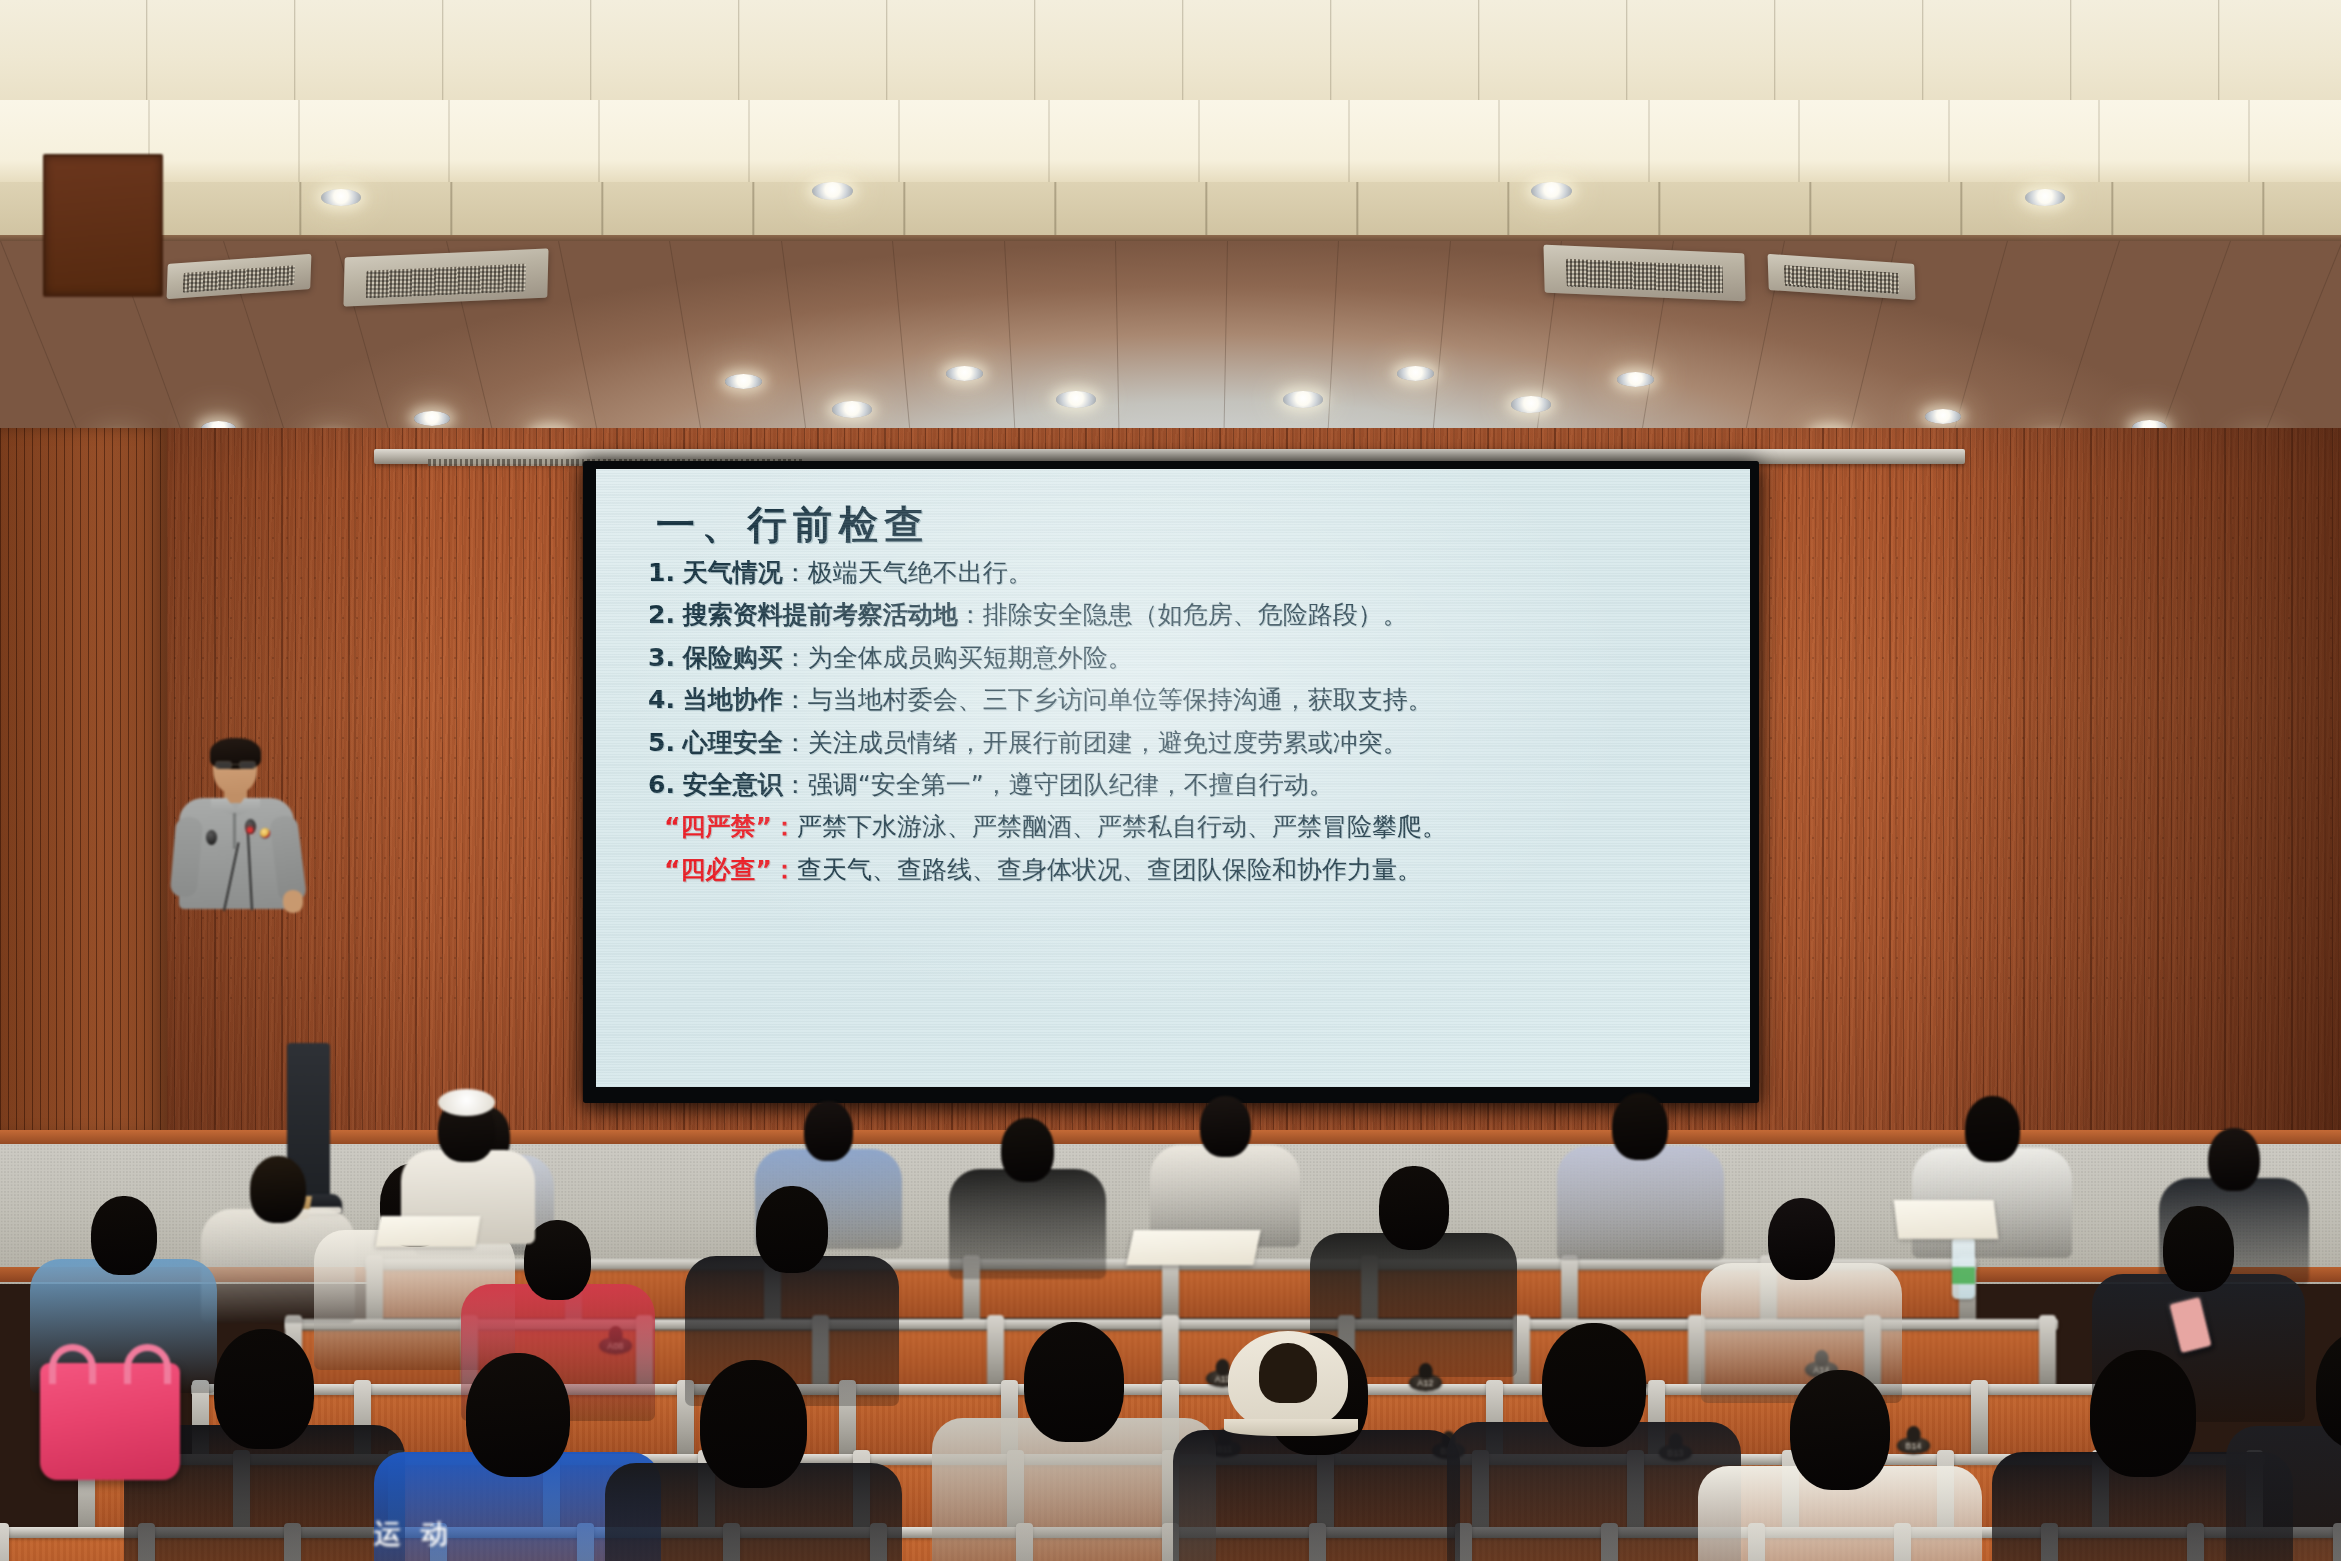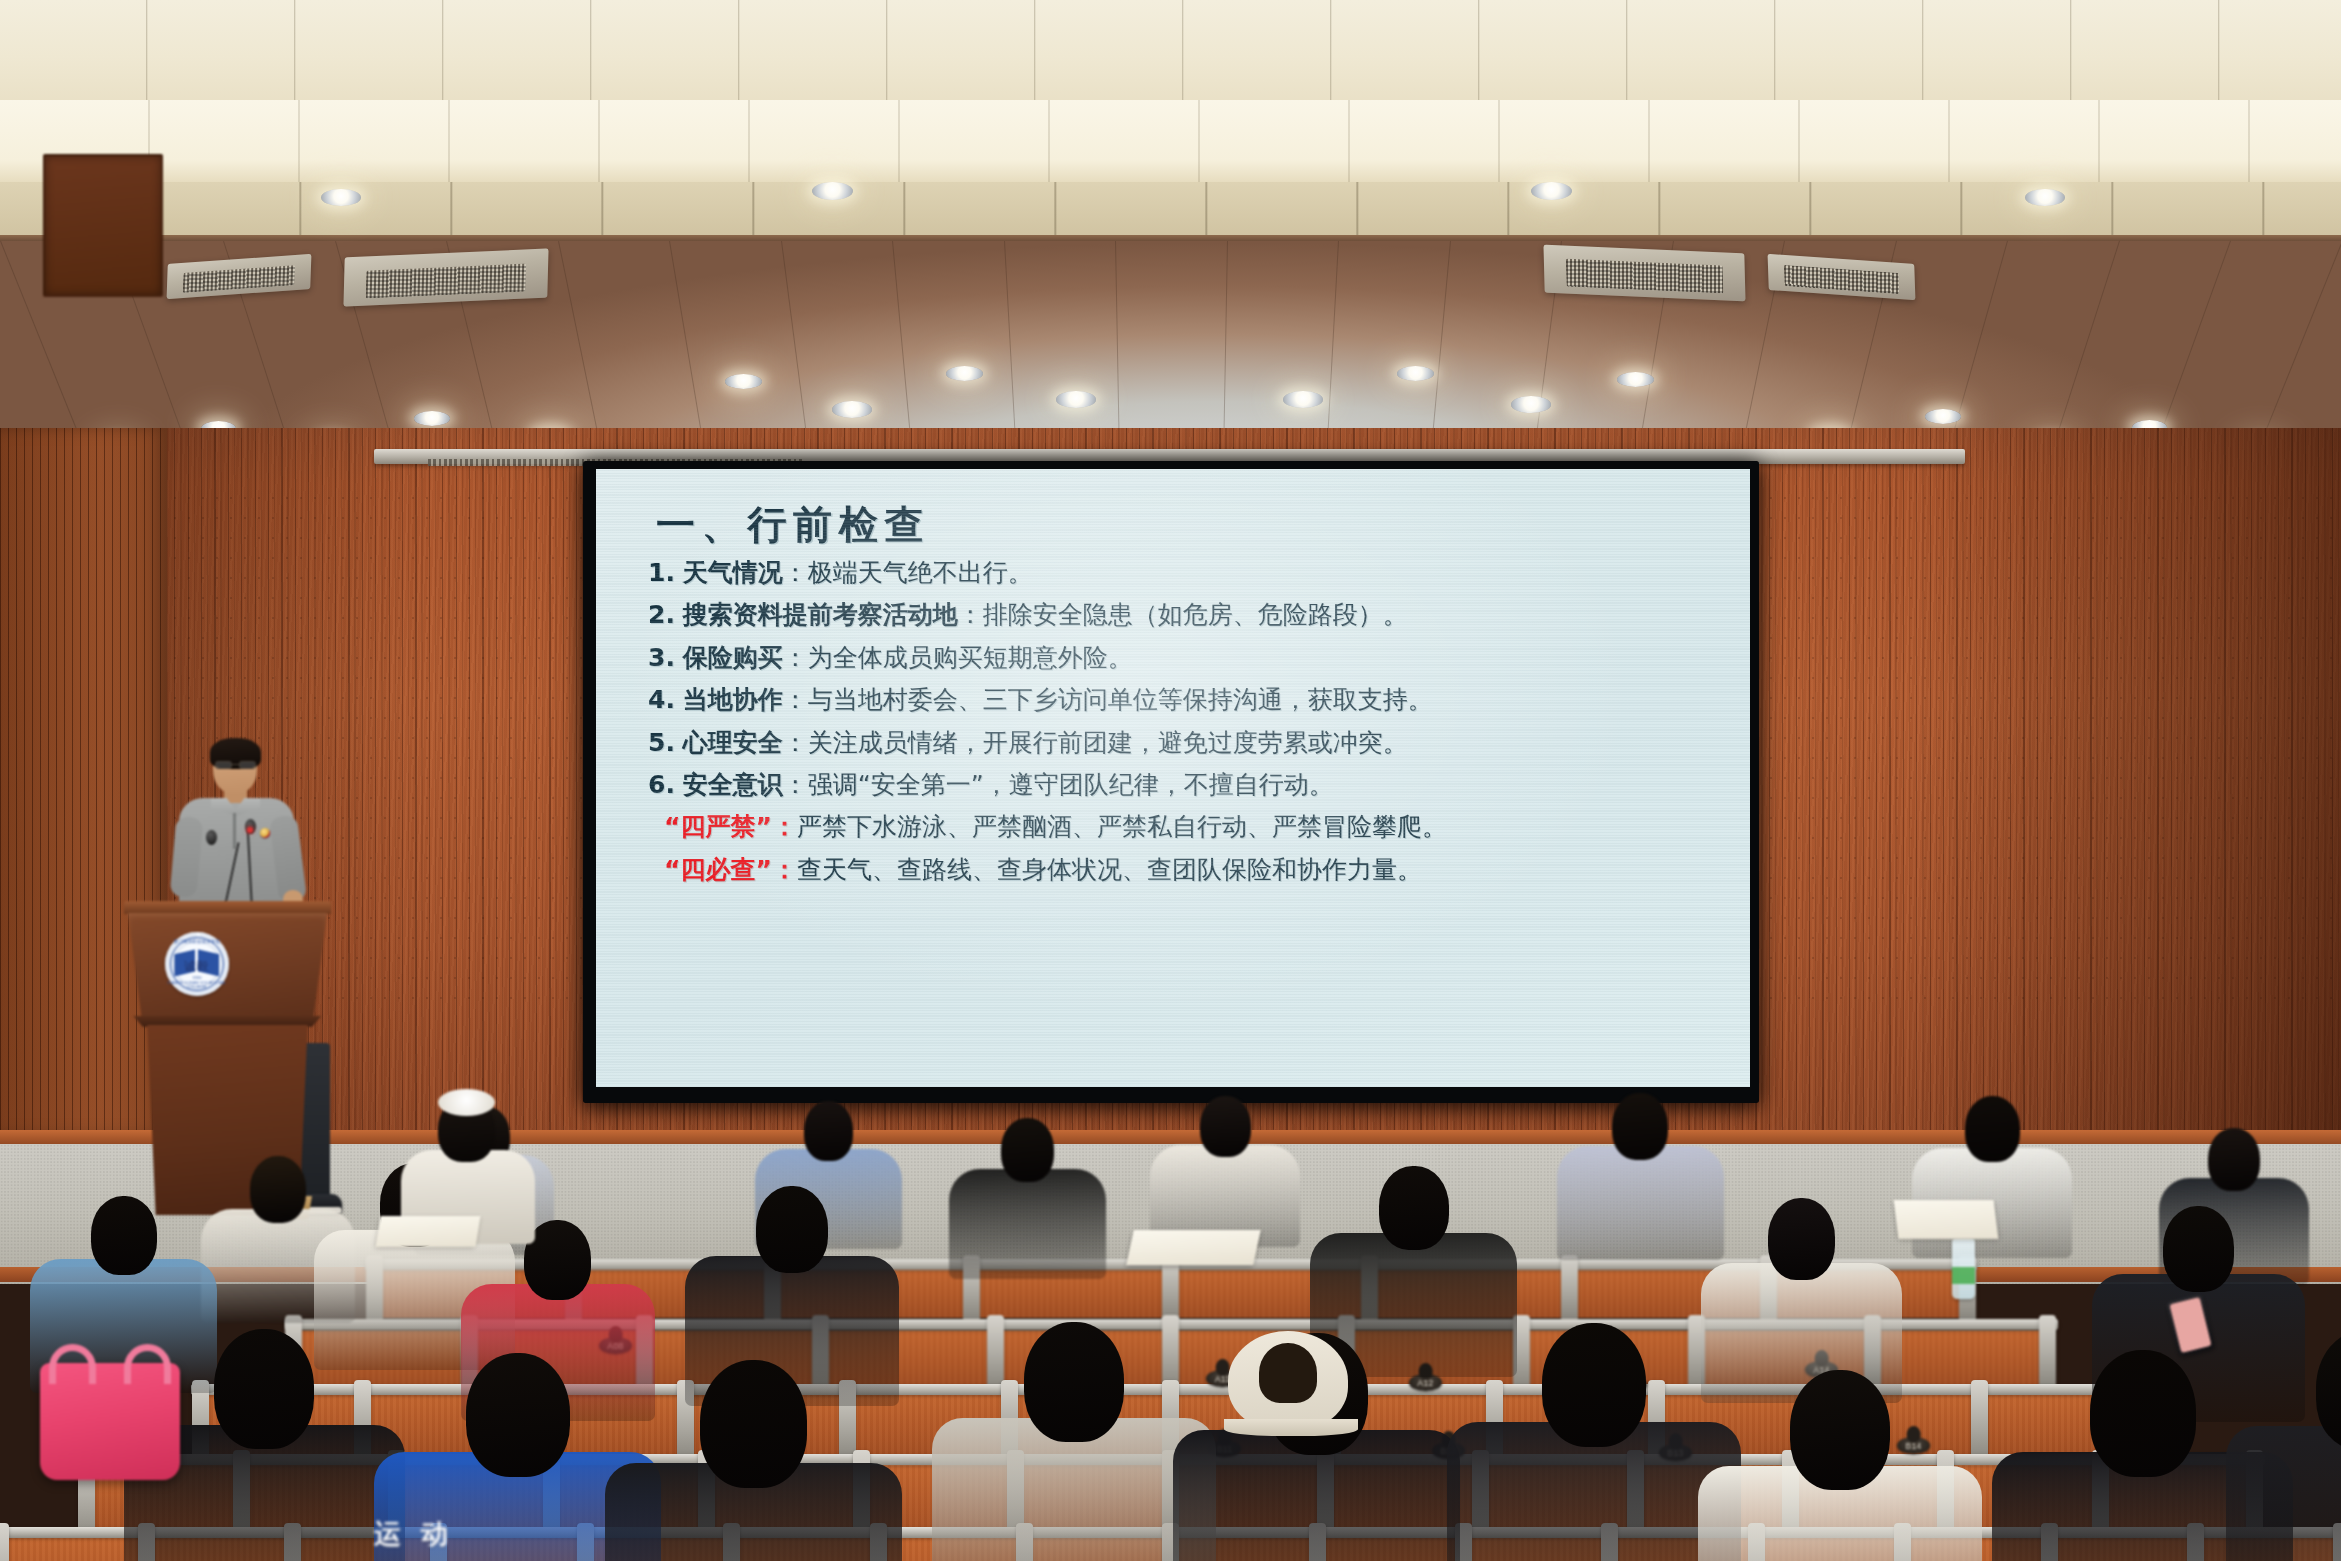--- a/index.html
+++ b/index.html
@@ -389,38 +389,20 @@
     <div class="sp-placket"></div>
     <div class="sp-badge"></div>
   </div>
 
   <div class="mic blurlo" style="left:223px;top:841px;width:2px;height:70px;transform:rotate(12deg);"></div>
   <div class="mic-head blurlo" style="left:206px;top:830px;"></div>
   <div class="mic blurlo" style="left:251px;top:831px;width:2px;height:79px;transform:rotate(-3deg);"></div>
   <div class="mic-head blurlo" style="left:245px;top:819px;"></div>
   <div class="mic-red blurlo" style="left:247px;top:827px;"></div>
 
-  <div class="podium blurlo">
-    <div class="pod-top"></div>
-    <div class="pod-face"></div>
-    <div class="pod-shelf"></div>
-    <div class="pod-body"></div>
-
-    <div class="emblem">
-      <div class="emb-out"></div>
-      <div class="emb-scallop"></div>
-      <div class="emb-ring"></div>
-      <div class="emb-core"></div>
-      <div class="emb-book"></div>
-      <div class="emb-txtTop">厦门海洋职业技术学院</div>
-      <div class="emb-chars">诚毅</div>
-      <div class="emb-year">1920</div>
-      <div class="emb-txtBot">XIAMEN OCEAN VOCATIONAL COLLEGE</div>
-    </div>
-  </div>
   <div class="pod-panel blurlo"></div>
 
   <div id="seating">
       <div class="seatrow blurlo" style="left: 374px; top: 1270px; width: 1593px; height: 48px;">
         <div class="grain"></div>
       </div>
       <div class="seatrail blurlo" style="left: 365px; top: 1259px; width: 1612px;"></div>
       <div class="divider blurlo" style="left: 366px; top: 1255px; height: 66px;"></div>
       <div class="divider blurlo" style="left: 565px; top: 1255px; height: 66px;"></div>
       <div class="divider blurlo" style="left: 764px; top: 1255px; height: 66px;"></div>

